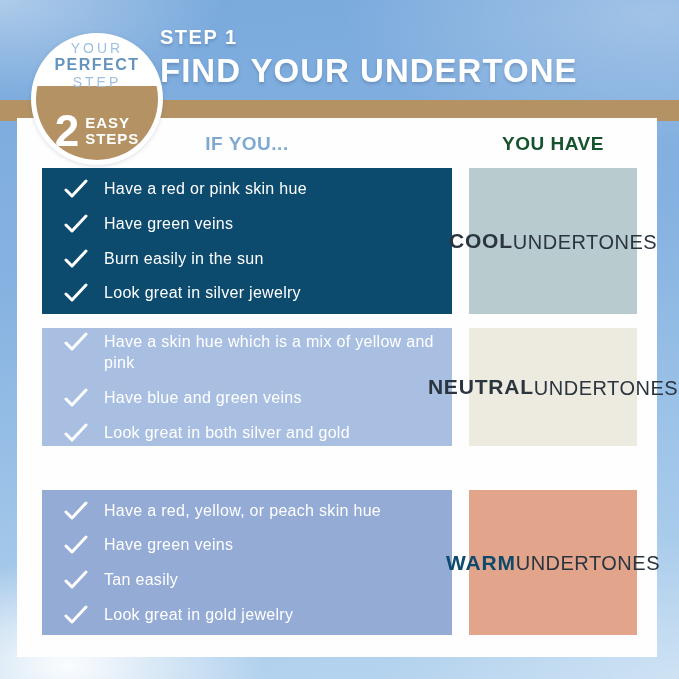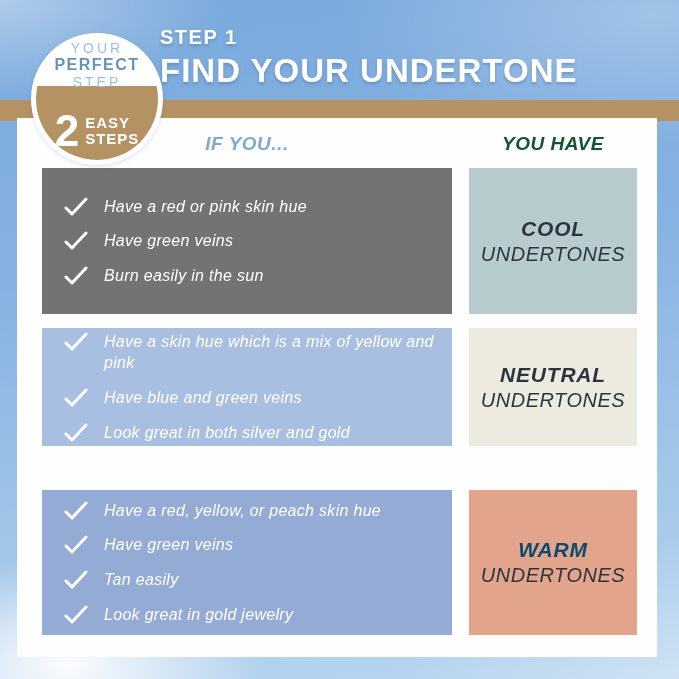--- a/index.html
+++ b/index.html
@@ -18,21 +18,20 @@
       linear-gradient(173deg, #79a9dc 0%, #86b2e1 38%, #9ec4e8 68%, #b9d6ef 100%);
   }
 
   
   .band { position:absolute; left:0; top:100px; width:679px; height:21px; }
 
   
   .card {
     position:absolute; left:17px; top:118px; width:640px; height:539px;
     background:#fefefe;
-    font-style:italic;
   }
 
   
   .badge { position:absolute; left:31px; top:33px; width:132px; height:132px; z-index:5; }
   .badge-circle {
     position:absolute; inset:0; background:#ffffff; border-radius:50%;
     box-shadow:0 1px 4px rgba(60,90,130,0.18);
   }
   .badge-inner {
     position:absolute; inset:5px; border-radius:50%; overflow:hidden;
@@ -64,21 +63,21 @@
   .col-header.right { left:452px; width:168px; }
 
   
   .list {
     position:absolute; left:25px; width:410px; box-sizing:border-box;
     display:flex; flex-direction:column; justify-content:center; gap:13px;
     padding:10px 8px 10px 22px;
   }
   .result {
     position:absolute; left:452px; width:168px;
-    display:flex; flex-direction:column; align-items:center; justify-content:center;
+    display:flex; align-items:center; justify-content:center;
     text-align:center;
   }
   .row1 .list, .row1 .result { top:50px;  height:146px; }
   .row2 .list, .row2 .result { top:210px; height:118px; }
   .row3 .list, .row3 .result { top:372px; height:145px; }
 
   .item { display:flex; align-items:flex-start; }
   .check { flex:0 0 auto; width:24px; margin-top:1px; }
   .check svg { display:block; }
   .item-text {
@@ -95,21 +94,21 @@
 <div class="stage">
 
   <div class="band" style="background-color: rgb(181, 146, 100);"></div>
 
   <div class="card">
 
     <div class="col-header left" style="color: rgb(127, 169, 210);">IF YOU...</div>
     <div class="col-header right" style="color: #14532d;">YOU HAVE</div>
 
     <div class="row row1">
-      <div class="list" style="background-color: #737373;">
+      <div class="list" style="background-color: #0c4a6e;">
         <div class="item">
           <span class="check">
             <svg width="24" height="20" viewBox="0 0 24 20">
                 <polyline points="2,11 8,17 22,2" fill="none" stroke="#ffffff" stroke-width="3" stroke-linecap="round" stroke-linejoin="round"></polyline>
               </svg>
           </span>
           <span class="item-text">Have a red or pink skin hue</span>
         </div>
         <div class="item">
           <span class="check">
@@ -119,20 +118,28 @@
           </span>
           <span class="item-text">Have green veins</span>
         </div>
         <div class="item">
           <span class="check">
             <svg width="24" height="20" viewBox="0 0 24 20">
                 <polyline points="2,11 8,17 22,2" fill="none" stroke="#ffffff" stroke-width="3" stroke-linecap="round" stroke-linejoin="round"></polyline>
               </svg>
           </span>
           <span class="item-text">Burn easily in the sun</span>
+        </div>
+        <div class="item">
+          <span class="check">
+            <svg width="24" height="20" viewBox="0 0 24 20">
+                <polyline points="2,11 8,17 22,2" fill="none" stroke="#ffffff" stroke-width="3" stroke-linecap="round" stroke-linejoin="round"></polyline>
+              </svg>
+          </span>
+          <span class="item-text">Look great in silver jewelry</span>
         </div>
       </div>
       <div class="result" style="background-color: rgb(184, 204, 207);">
         <div class="result-word" style="color: rgb(43, 53, 64);">COOL</div>
         <div class="result-label" style="color: rgb(43, 53, 64);">UNDERTONES</div>
       </div>
     </div>
 
     <div class="row row2">
       <div class="list" style="background-color: rgb(169, 191, 226);">

